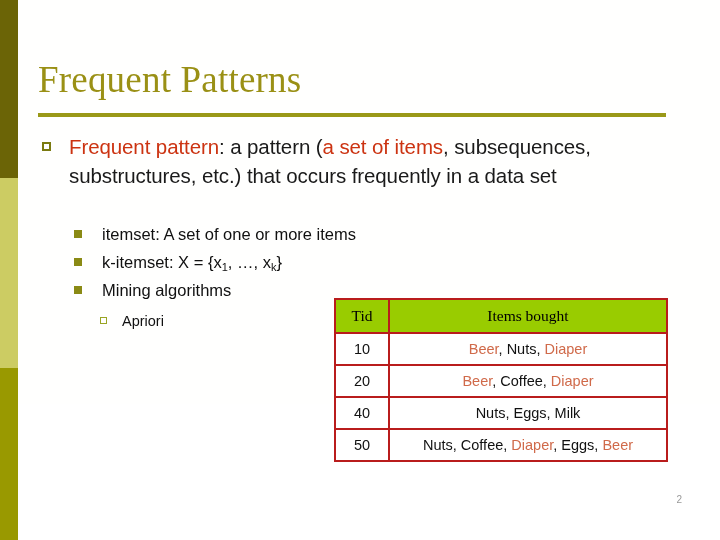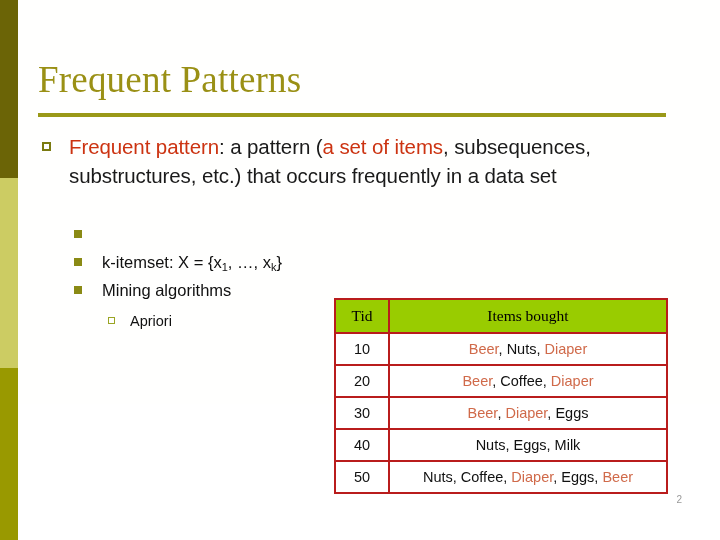--- a/index.html
+++ b/index.html
@@ -114,21 +114,21 @@
   }
   .l2-row .text sub {
     font-size: 11px;
     vertical-align: baseline;
     position: relative;
     top: 3px;
   }
 
   .level3 {
     position: absolute;
-    left: 108px;
+    left: 100px;
     top: 310px;
     width: 230px;
   }
   .l3-row {
     position: relative;
     height: 22px;
     margin-bottom: 3px;
   }
   .l3-row .marker {
     position: absolute;
@@ -213,20 +213,21 @@
   <div class="bullet-l1">
     <span class="marker"></span>
     <div class="text">
       <span class="hl">Frequent pattern</span><span>: a pattern (</span><span class="hl">a set of items</span><span>, subsequences, substructures, etc.) that occurs frequently in a data set</span>
     </div>
   </div>
 
   <div class="level2">
     <div class="l2-row">
       <span class="marker"></span>
+      <span class="text">itemset: A set of one or more items</span>
     </div>
     <div class="l2-row">
       <span class="marker"></span>
       <span class="text">k-itemset: X = {x<sub>1</sub>, …, x<sub>k</sub>}</span>
     </div>
     <div class="l2-row">
       <span class="marker"></span>
       <span class="text">Mining algorithms</span>
     </div>
   </div>
@@ -249,24 +250,20 @@
       <tbody>
         <tr>
           <td class="tid-c">10</td>
           <td><span class="item-hl">Beer</span><span>, Nuts, </span><span class="item-hl">Diaper</span></td>
         </tr>
         <tr>
           <td class="tid-c">20</td>
           <td><span class="item-hl">Beer</span><span>, Coffee, </span><span class="item-hl">Diaper</span></td>
         </tr>
         <tr>
-          <td class="tid-c">30</td>
-          <td><span class="item-hl">Beer</span><span>, </span><span class="item-hl">Diaper</span><span>, Eggs</span></td>
-        </tr>
-        <tr>
           <td class="tid-c">40</td>
           <td><span>Nuts, Eggs, Milk</span></td>
         </tr>
         <tr>
           <td class="tid-c">50</td>
           <td><span>Nuts, Coffee, </span><span class="item-hl">Diaper</span><span>, Eggs, </span><span class="item-hl">Beer</span></td>
         </tr>
       </tbody>
     </table>
   </div>

